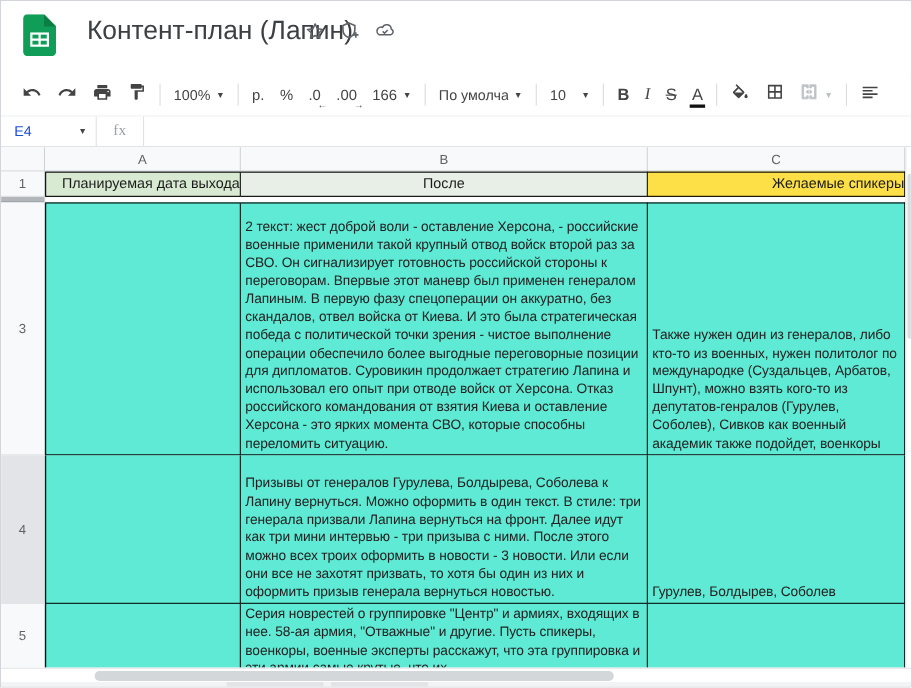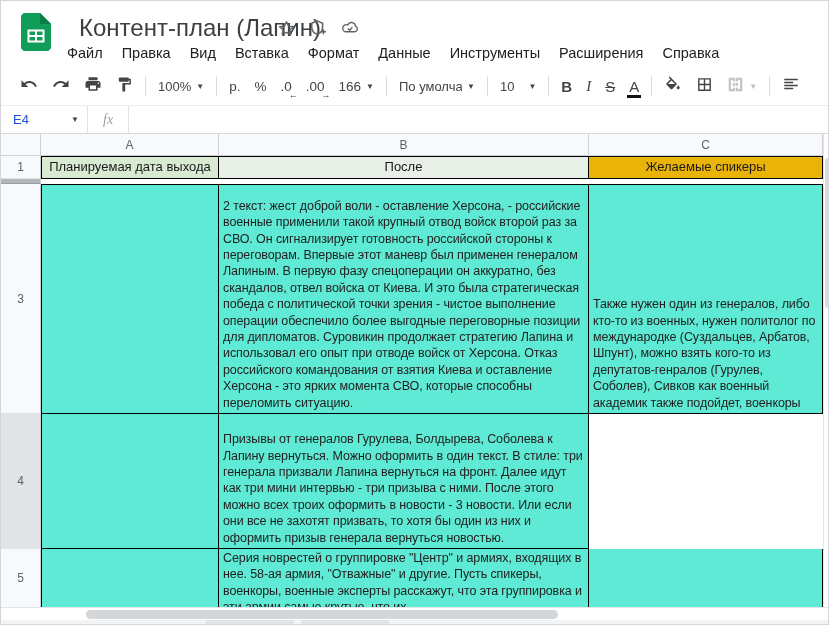--- a/index.html
+++ b/index.html
@@ -33,21 +33,21 @@
   .fontsel { width: 90px; justify-content: space-between; }
   .fontsel .tlabel { overflow: hidden; white-space: nowrap; max-width: 72px; }
   .disabled svg path, .disabled svg rect, .disabled svg line { fill: #bdc1c6 !important; stroke: #bdc1c6 !important; }
   .disabled .caret { color: #bdc1c6; }
 
   
   .formulabar { position: absolute; left: 0; top: 105px; width: 100%; height: 28px; background: #fff; border-bottom: 1px solid #d5d8dc; display: flex; align-items: center; }
   .namebox { width: 86px; height: 100%; display: flex; align-items: center; justify-content: space-between; padding: 0 8px 0 12px; cursor: pointer; }
   .namebox .ref { font-size: 13px; color: #1d4ed8; }
   .fbar-div { width: 1px; height: 100%; background: #e0e2e5; }
-  .fx { font-family: "Liberation Serif", serif; font-style: italic; font-size: 14px; color: #9aa0a6; margin: 0 15px; }
+  .fx { font-family: "Liberation Serif", serif; font-size: 14px; color: #9aa0a6; margin: 0 15px; }
   .formula-input { flex: 1; height: 100%; font-size: 13px; color: #202124; display: flex; align-items: center; }
 
   
   .grid { position: absolute; left: 0; top: 133px; width: 829px; height: 473px; background: #fff; }
   .corner { position: absolute; left: 0; top: 0; width: 40px; height: 22px; background: #f8f9fa; border-right: 1px solid #cdd0d4; border-bottom: 1px solid #cdd0d4; cursor: pointer; }
   .colhead { position: absolute; top: 0; height: 22px; background: #f8f9fa; border-right: 1px solid #cdd0d4; border-bottom: 1px solid #cdd0d4; display: flex; align-items: center; justify-content: center; font-size: 12px; color: #5f6368; cursor: pointer; }
   .ch-a { left: 40px; width: 178px; } .ch-b { left: 218px; width: 370px; } .ch-c { left: 588px; width: 234px; }
 
   .rowhead { position: absolute; left: 0; width: 40px; background: #f8f9fa; border-right: 1px solid #cdd0d4; border-bottom: 1px solid #dfe1e5; display: flex; align-items: center; justify-content: center; font-size: 12px; color: #5f6368; cursor: pointer; }
   .rh-1 { top: 22px; height: 23px; }
@@ -103,31 +103,20 @@
           <path d="M11 3.5l6.5 2.8v4.4c0 4-2.7 7.6-6.5 8.7-3.8-1.1-6.5-4.7-6.5-8.7V6.3L11 3.5z"></path>
           <path d="M15.5 16.5h6M18.5 13.5v6"></path>
         </svg>
     </div>
     <div class="title-icon ti-cloud">
       <svg width="22" height="20" viewBox="0 0 24 24" fill="none" stroke="#5f6368" stroke-width="1.7" stroke-linejoin="round">
           <path d="M18.8 10a5 5 0 0 0-9.5-1.7A4.1 4.1 0 0 0 6 16.4h12.3a3.4 3.4 0 0 0 .5-6.4z"></path>
           <path d="M9.5 12.6l2 2 3.4-3.4"></path>
         </svg>
     </div>
-    <div class="menubar">
-      <span>Файл</span>
-      <span>Правка</span>
-      <span>Вид</span>
-      <span>Вставка</span>
-      <span>Формат</span>
-      <span>Данные</span>
-      <span>Инструменты</span>
-      <span>Расширения</span>
-      <span>Справка</span>
-    </div>
   </div>
 
   <div class="toolbar">
     <div class="tbtn">
       <span><svg width="18" height="18" viewBox="0 0 24 24">
             <path d="M12.5 8c-2.65 0-5.05.99-6.9 2.6L2 7v9h9l-3.62-3.62c1.39-1.16 3.16-1.88 5.12-1.88 3.54 0 6.55 2.31 7.6 5.5l2.37-.78C21.08 11.03 17.15 8 12.5 8z" fill="#444"></path>
           </svg></span>
     </div>
     <div class="tbtn">
       <span><svg width="18" height="18" viewBox="0 0 24 24">
@@ -225,45 +214,48 @@
     <div class="colhead ch-a">A</div>
     <div class="colhead ch-b">B</div>
     <div class="colhead ch-c">C</div>
 
     <div class="rowhead rh-1">1</div>
     <div class="rowhead rh-band"></div>
     <div class="rowhead rh-3">3</div>
     <div class="rowhead rh-4">4</div>
     <div class="rowhead rh-5">5</div>
 
-    <div class="cell col-a r1 hcell" style="background-color: rgb(217, 234, 211);">
+    <div class="cell col-a r1 hcell" style="background-color: rgb(217, 234, 211); justify-content: flex-end;">
       <span class="txt">Планируемая дата выхода</span>
     </div>
     <div class="cell col-b r1 hcell" style="background-color: rgb(231, 239, 230);">
       <span class="txt">После</span>
     </div>
-    <div class="cell col-c r1 hcell" style="background-color: #eab308;">
+    <div class="cell col-c r1 hcell" style="background-color: #fde047; justify-content: flex-end;">
       <span class="txt">Желаемые спикеры</span>
     </div>
 
     <div class="cell col-a r3">
         <span class="txt"></span>
       </div>
     <div class="cell col-b r3">
         <span class="txt">2 текст: жест доброй воли - оставление Херсона, - российские военные применили такой крупный отвод войск второй раз за СВО. Он сигнализирует готовность российской стороны к переговорам. Впервые этот маневр был применен генералом Лапиным. В первую фазу спецоперации он аккуратно, без скандалов, отвел войска от Киева. И это была стратегическая победа с политической точки зрения - чистое выполнение операции  обеспечило более выгодные переговорные позиции для дипломатов. Суровикин продолжает стратегию Лапина и использовал его опыт при отводе войск от Херсона. Отказ российского командования от взятия Киева и оставление Херсона - это ярких момента СВО, которые способны переломить ситуацию.</span>
       </div>
     <div class="cell col-c r3">
         <span class="txt">Также нужен один из генералов, либо кто-то из военных, нужен политолог по международке (Суздальцев, Арбатов, Шпунт), можно взять кого-то из депутатов-генралов (Гурулев, Соболев), Сивков как военный академик также подойдет, военкоры</span>
       </div>
 
     <div class="cell col-a r4">
         <span class="txt"></span>
       </div>
     <div class="cell col-b r4">
         <span class="txt">Призывы от генералов Гурулева, Болдырева, Соболева к Лапину вернуться. Можно оформить в один текст. В стиле: три генерала призвали Лапина вернуться на фронт. Далее идут как три мини интервью - три призыва с ними. После этого можно всех  троих оформить в новости - 3 новости. Или если они все не захотят призвать, то хотя бы один из них и оформить призыв генерала вернуться новостью.</span>
+      </div>
+    <div class="cell col-c r4">
+        <span class="txt">Гурулев, Болдырев, Соболев</span>
       </div>
 
     <div class="cell col-a r5">
         <span class="txt"></span>
       </div>
     <div class="cell col-b r5">
         <span class="txt">Серия новрестей о группировке "Центр" и армиях, входящих в нее. 58-ая армия, "Отважные" и другие. Пусть спикеры, военкоры, военные эксперты расскажут, что эта группировка и эти армии самые крутые, что их</span>
       </div>
     <div class="cell col-c r5">
         <span class="txt"></span>

